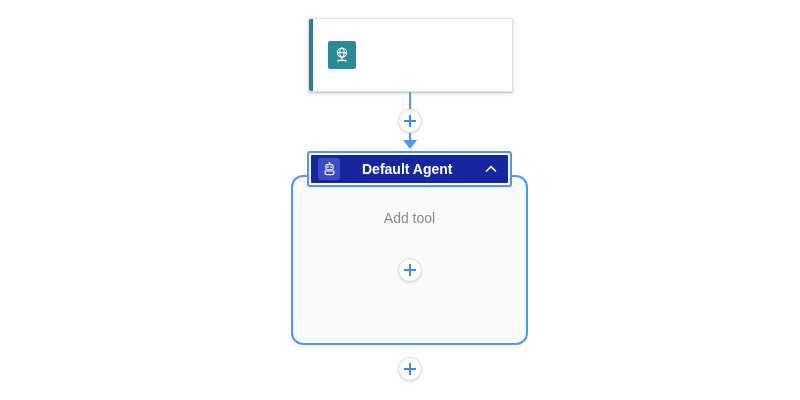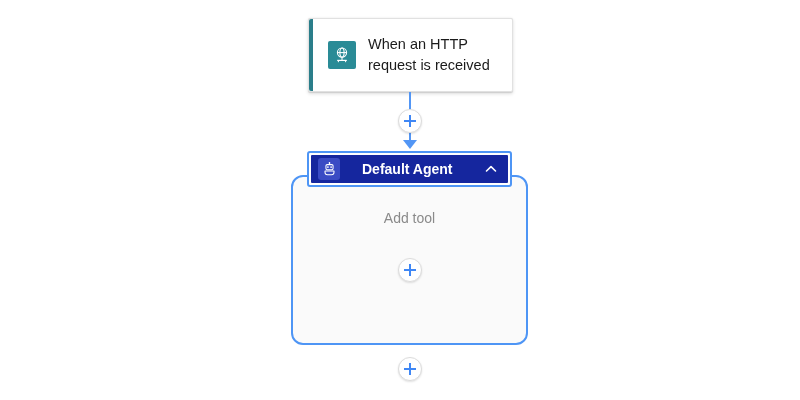--- a/index.html
+++ b/index.html
@@ -199,21 +199,20 @@
       <svg width="18" height="18" viewBox="0 0 18 18" aria-hidden="true">
         <circle cx="9" cy="6.6" r="4.6" fill="none" stroke="#ffffff" stroke-width="1.1"></circle>
         <ellipse cx="9" cy="6.6" rx="2.1" ry="4.6" fill="none" stroke="#ffffff" stroke-width="1.1"></ellipse>
         <line x1="4.4" y1="6.6" x2="13.6" y2="6.6" stroke="#ffffff" stroke-width="1.1"></line>
         <line x1="9" y1="11.2" x2="9" y2="14.2" stroke="#ffffff" stroke-width="1.1"></line>
         <line x1="4.2" y1="14.4" x2="13.8" y2="14.4" stroke="#ffffff" stroke-width="1.2"></line>
         <line x1="5.4" y1="14.4" x2="5.4" y2="16.2" stroke="#ffffff" stroke-width="1"></line>
         <line x1="12.6" y1="14.4" x2="12.6" y2="16.2" stroke="#ffffff" stroke-width="1"></line>
       </svg>
     </div>
-    <div class="trigger-label">When an HTTP request is received</div>
   </div>
 
   <div class="connector conn-vert conn-top"></div>
   <div class="arrowhead"></div>
   <div class="plus-btn plus-top"></div>
 
   <div class="agent-container"></div>
 
   <div class="add-tool-label">Add tool</div>
   <div class="plus-btn plus-inner"></div>

